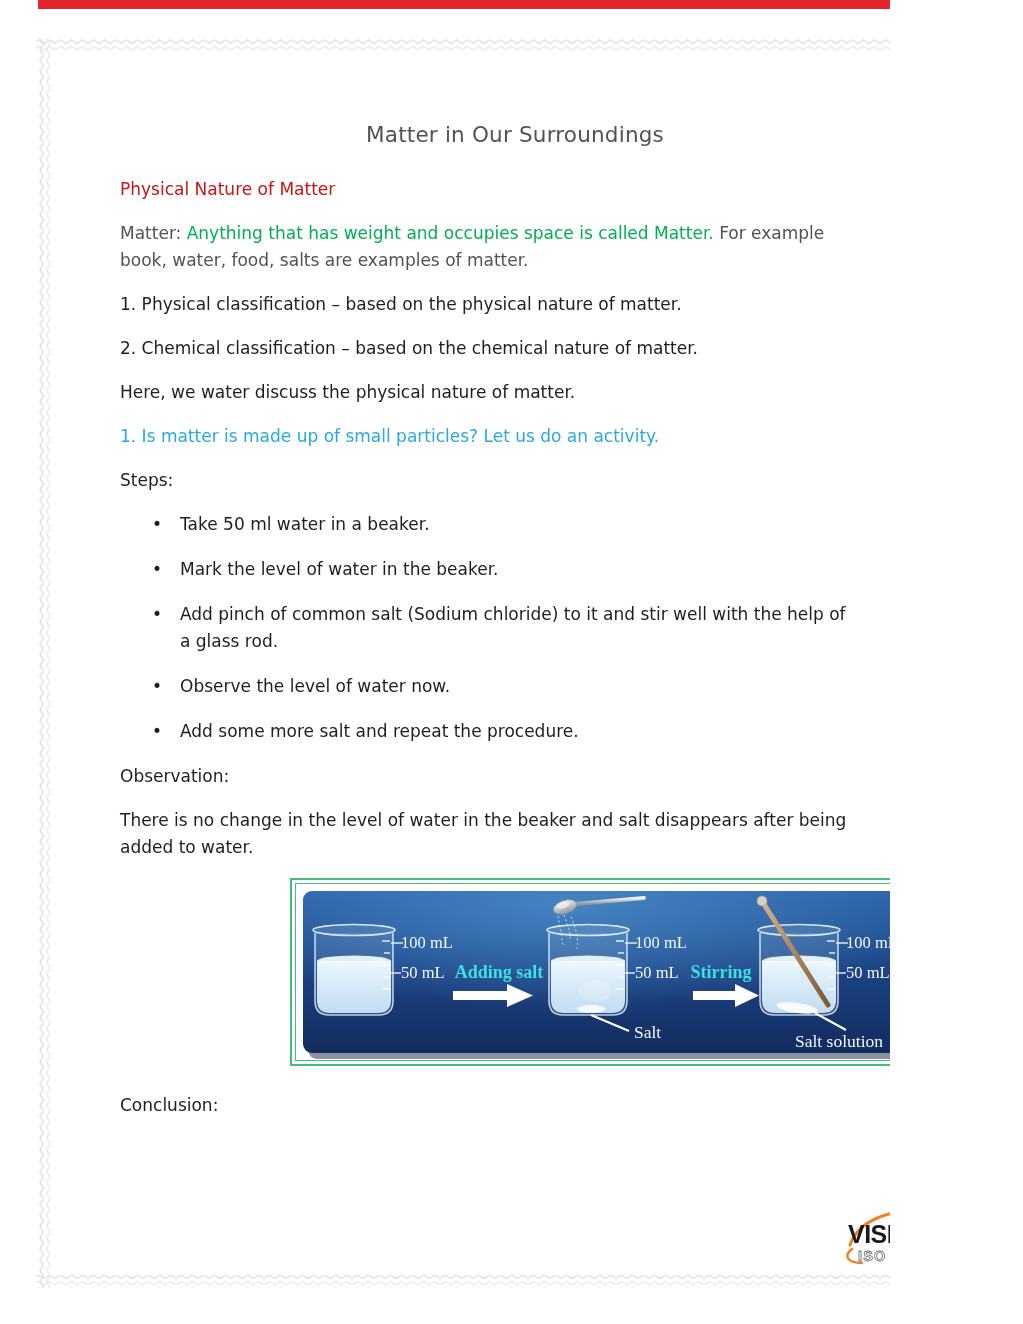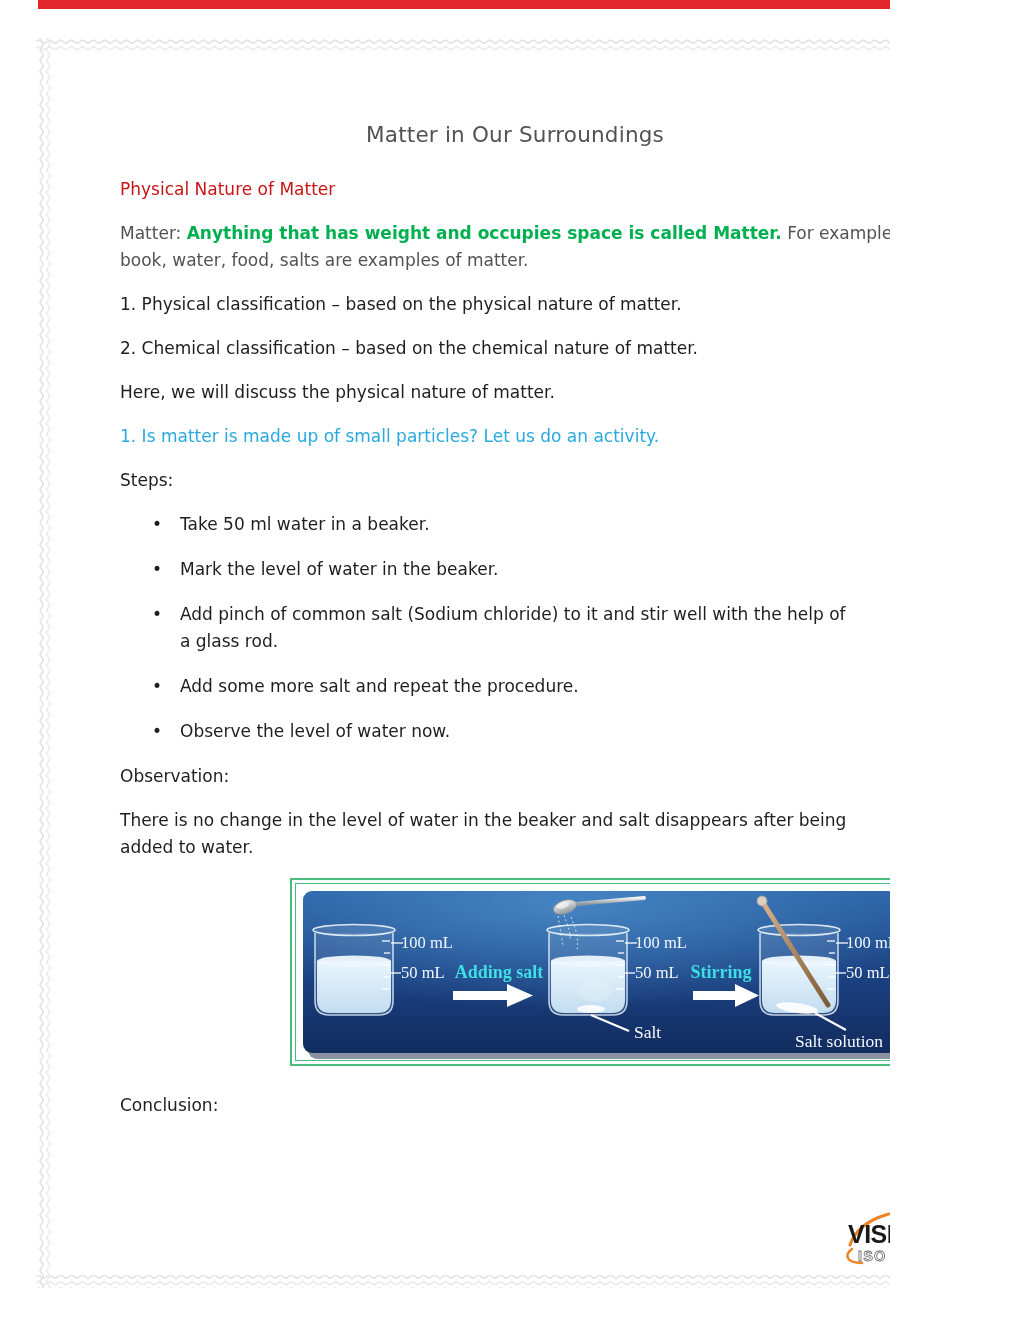--- a/index.html
+++ b/index.html
@@ -12,21 +12,21 @@
   .border-svg{position:absolute;left:0;top:0;pointer-events:none;}
   .content{position:absolute;left:120px;top:120px;width:790px;}
   .content p,.content h1,.content h2,.content h3{margin:0 0 17px 0;}
   h1.doc-title{
     font-size:21.5px;line-height:30px;font-weight:400;text-align:center;
     color:var(--c-gray,#525252);margin:0 0 26px 0;letter-spacing:.2px;
   }
   .body-text{font-size:17px;line-height:27px;white-space:pre-line;}
   h2.red-heading{font-size:17px;line-height:27px;font-weight:400;color:var(--c-red,#c81414);}
   .gray-text{color:var(--c-gray,#525252);}
-  .green-text{color:var(--c-green,#00b050);font-weight:bold;}
+  .green-text{color:var(--c-green,#00b050);}
   h3.blue-heading{font-size:17px;line-height:27px;font-weight:400;color:var(--c-blue,#29a9e0);}
   ul.steps{list-style:none;margin:0 0 17px 0;padding:0;}
   ul.steps li{
     position:relative;padding-left:60px;font-size:17px;line-height:27px;
     margin-bottom:18px;white-space:pre-line;
   }
   ul.steps li::before{
     content:"\2022";position:absolute;left:32px;top:0;font-size:17px;line-height:27px;
   }
   figure.activity{margin:0 0 22px 0;text-align:right;}
@@ -64,33 +64,33 @@
     <h2 class="red-heading">Physical Nature of Matter</h2>
 
     <p class="body-text gray-text"><span>Matter: </span><span class="green-text">Anything that has weight and occupies space is called Matter.</span><span> For example
 book, water, food, salts are examples of matter.</span></p>
 
 
     <p class="body-text">1. Physical classification – based on the physical nature of matter.</p>
 
     <p class="body-text">2. Chemical classification – based on the chemical nature of matter.</p>
 
-    <p class="body-text">Here, we will discuss the physical nature of matter.</p>
+    <p class="body-text">Here, we water discuss the physical nature of matter.</p>
 
     <h3 class="blue-heading">1. Is matter is made up of small particles? Let us do an activity.</h3>
 
     <p class="body-text">Steps:</p>
 
     <ul class="steps">
       <li>Take 50 ml water in a beaker.</li>
       <li>Mark the level of water in the beaker.</li>
       <li>Add pinch of common salt (Sodium chloride) to it and stir well with the help of
 a glass rod.</li>
+      <li>Observe the level of water now.</li>
       <li>Add some more salt and repeat the procedure.</li>
-      <li>Observe the level of water now.</li>
     </ul>
 
     <p class="body-text">Observation:</p>
 
     <p class="body-text">There is no change in the level of water in the beaker and salt disappears after being
 added to water.</p>
 
     <figure class="activity">
       <svg width="620" height="188" viewBox="0 0 620 188">
         <defs>

